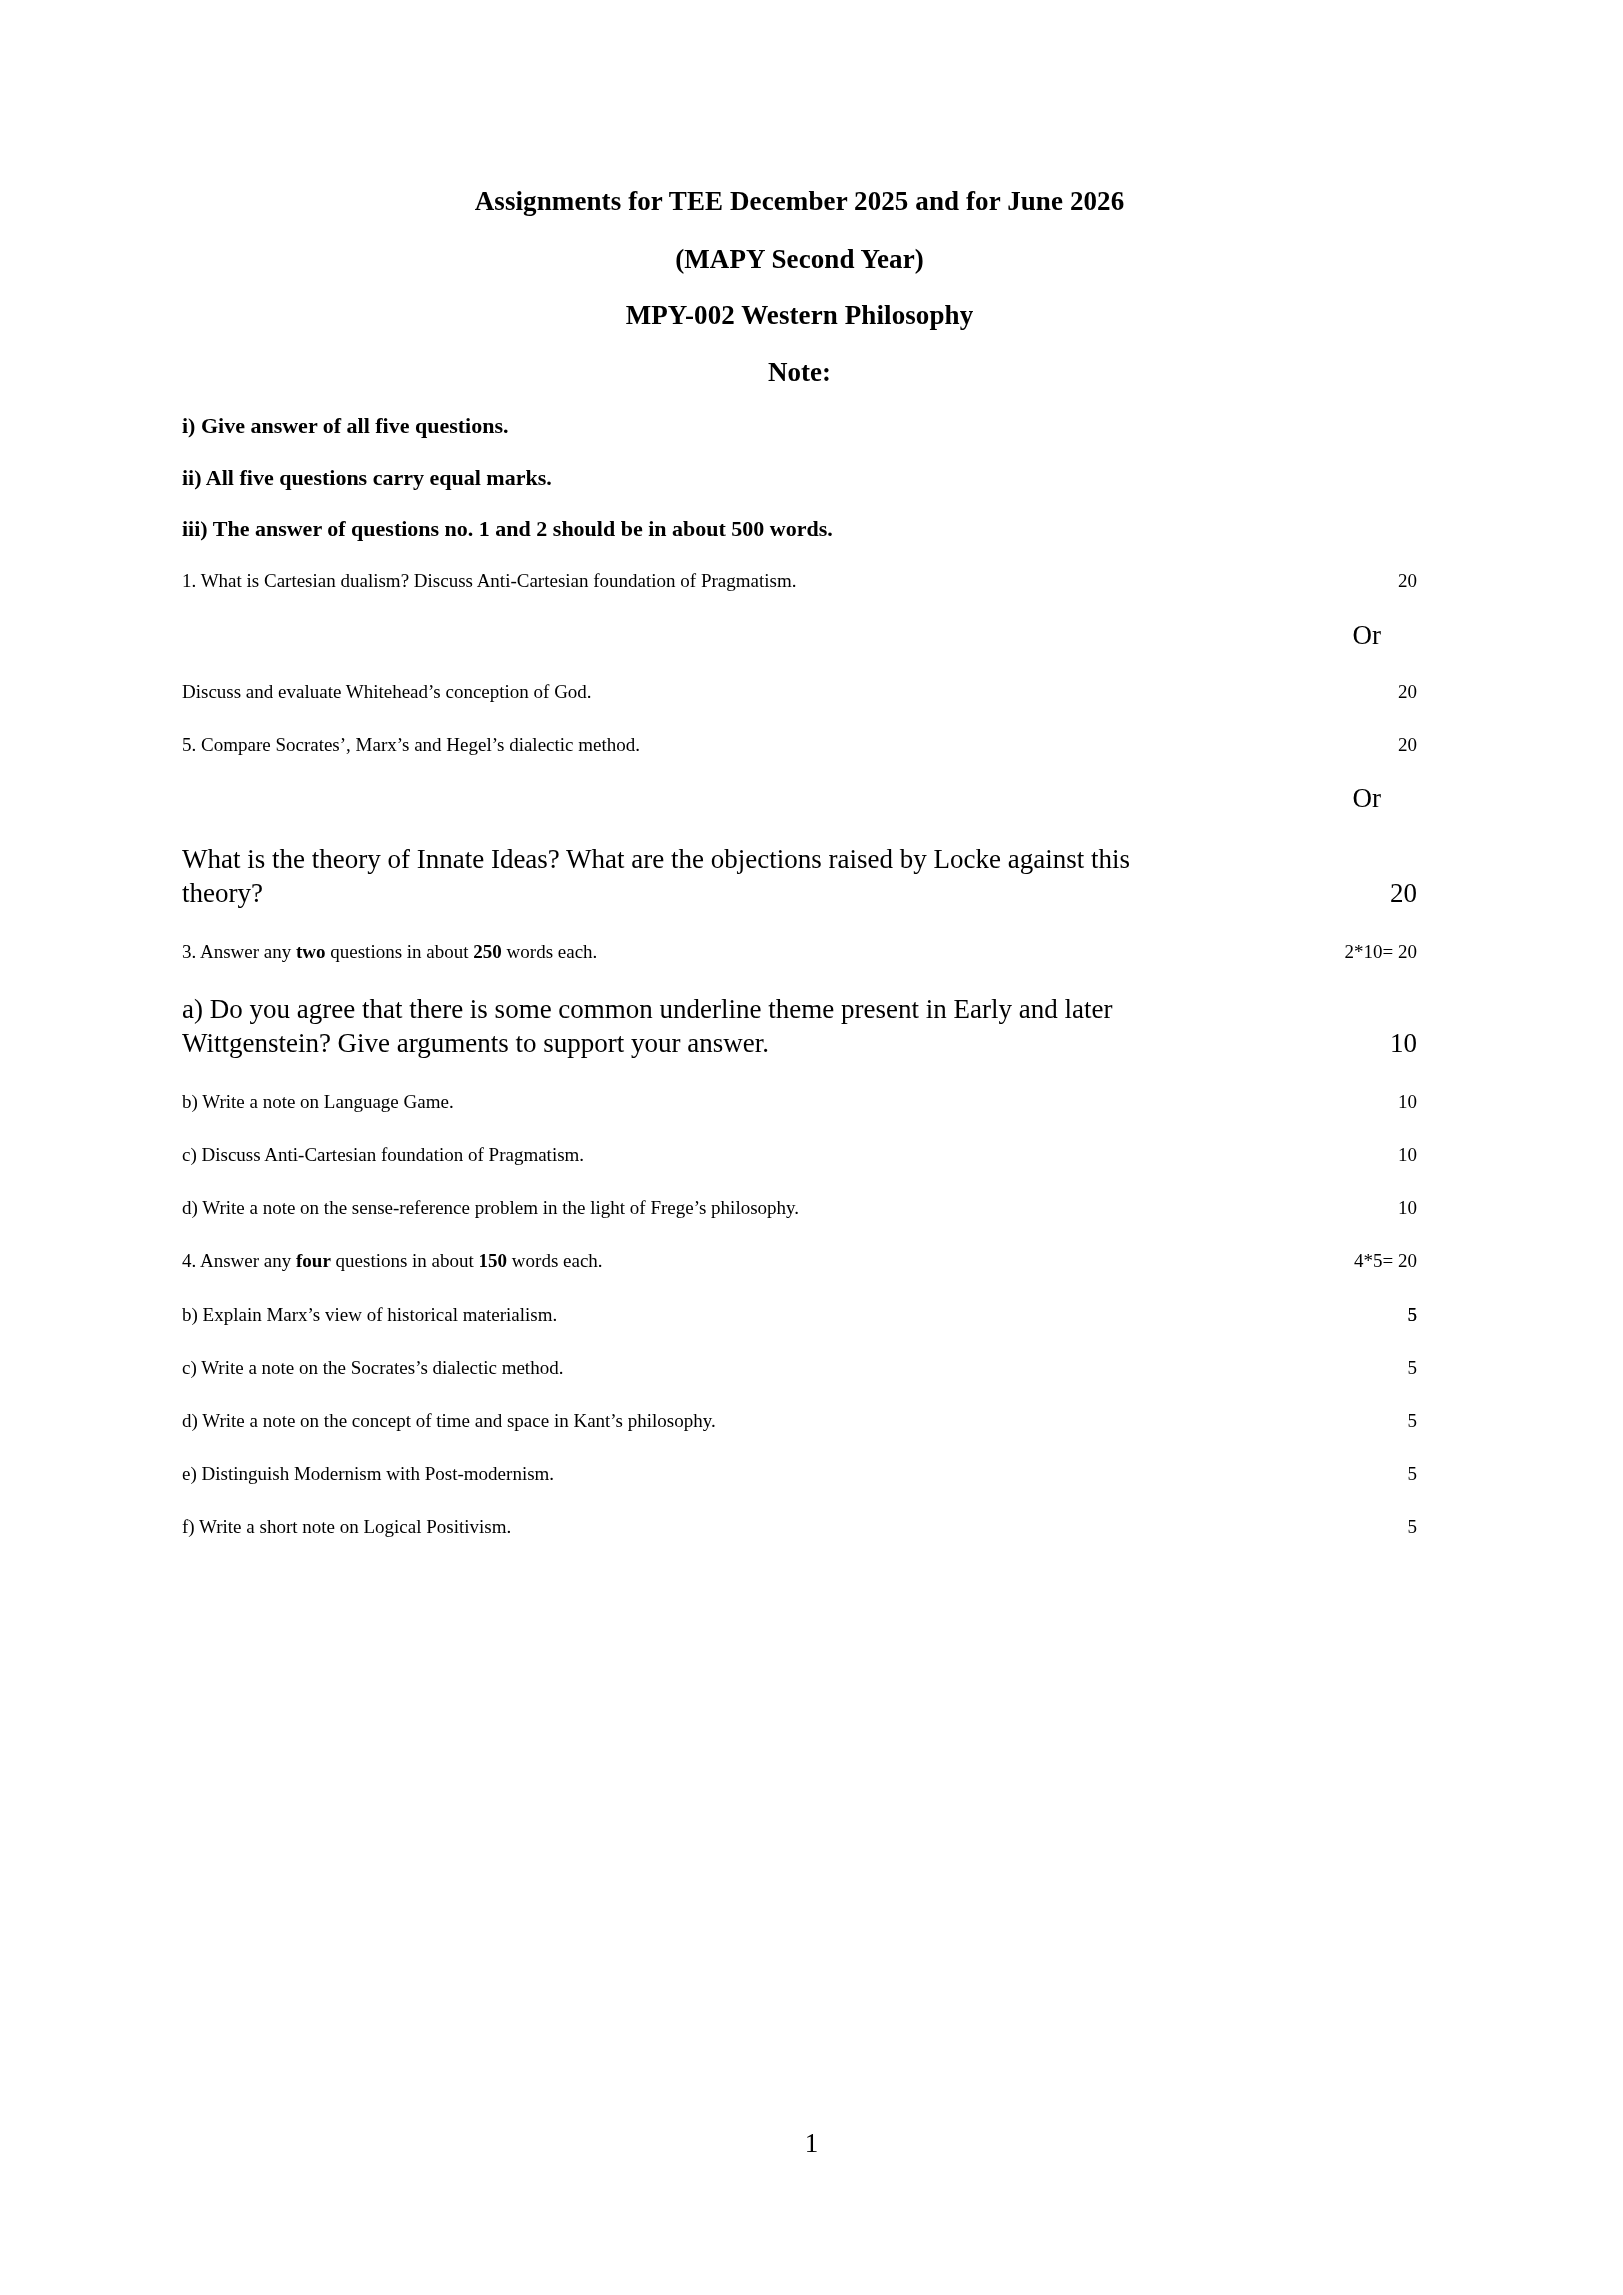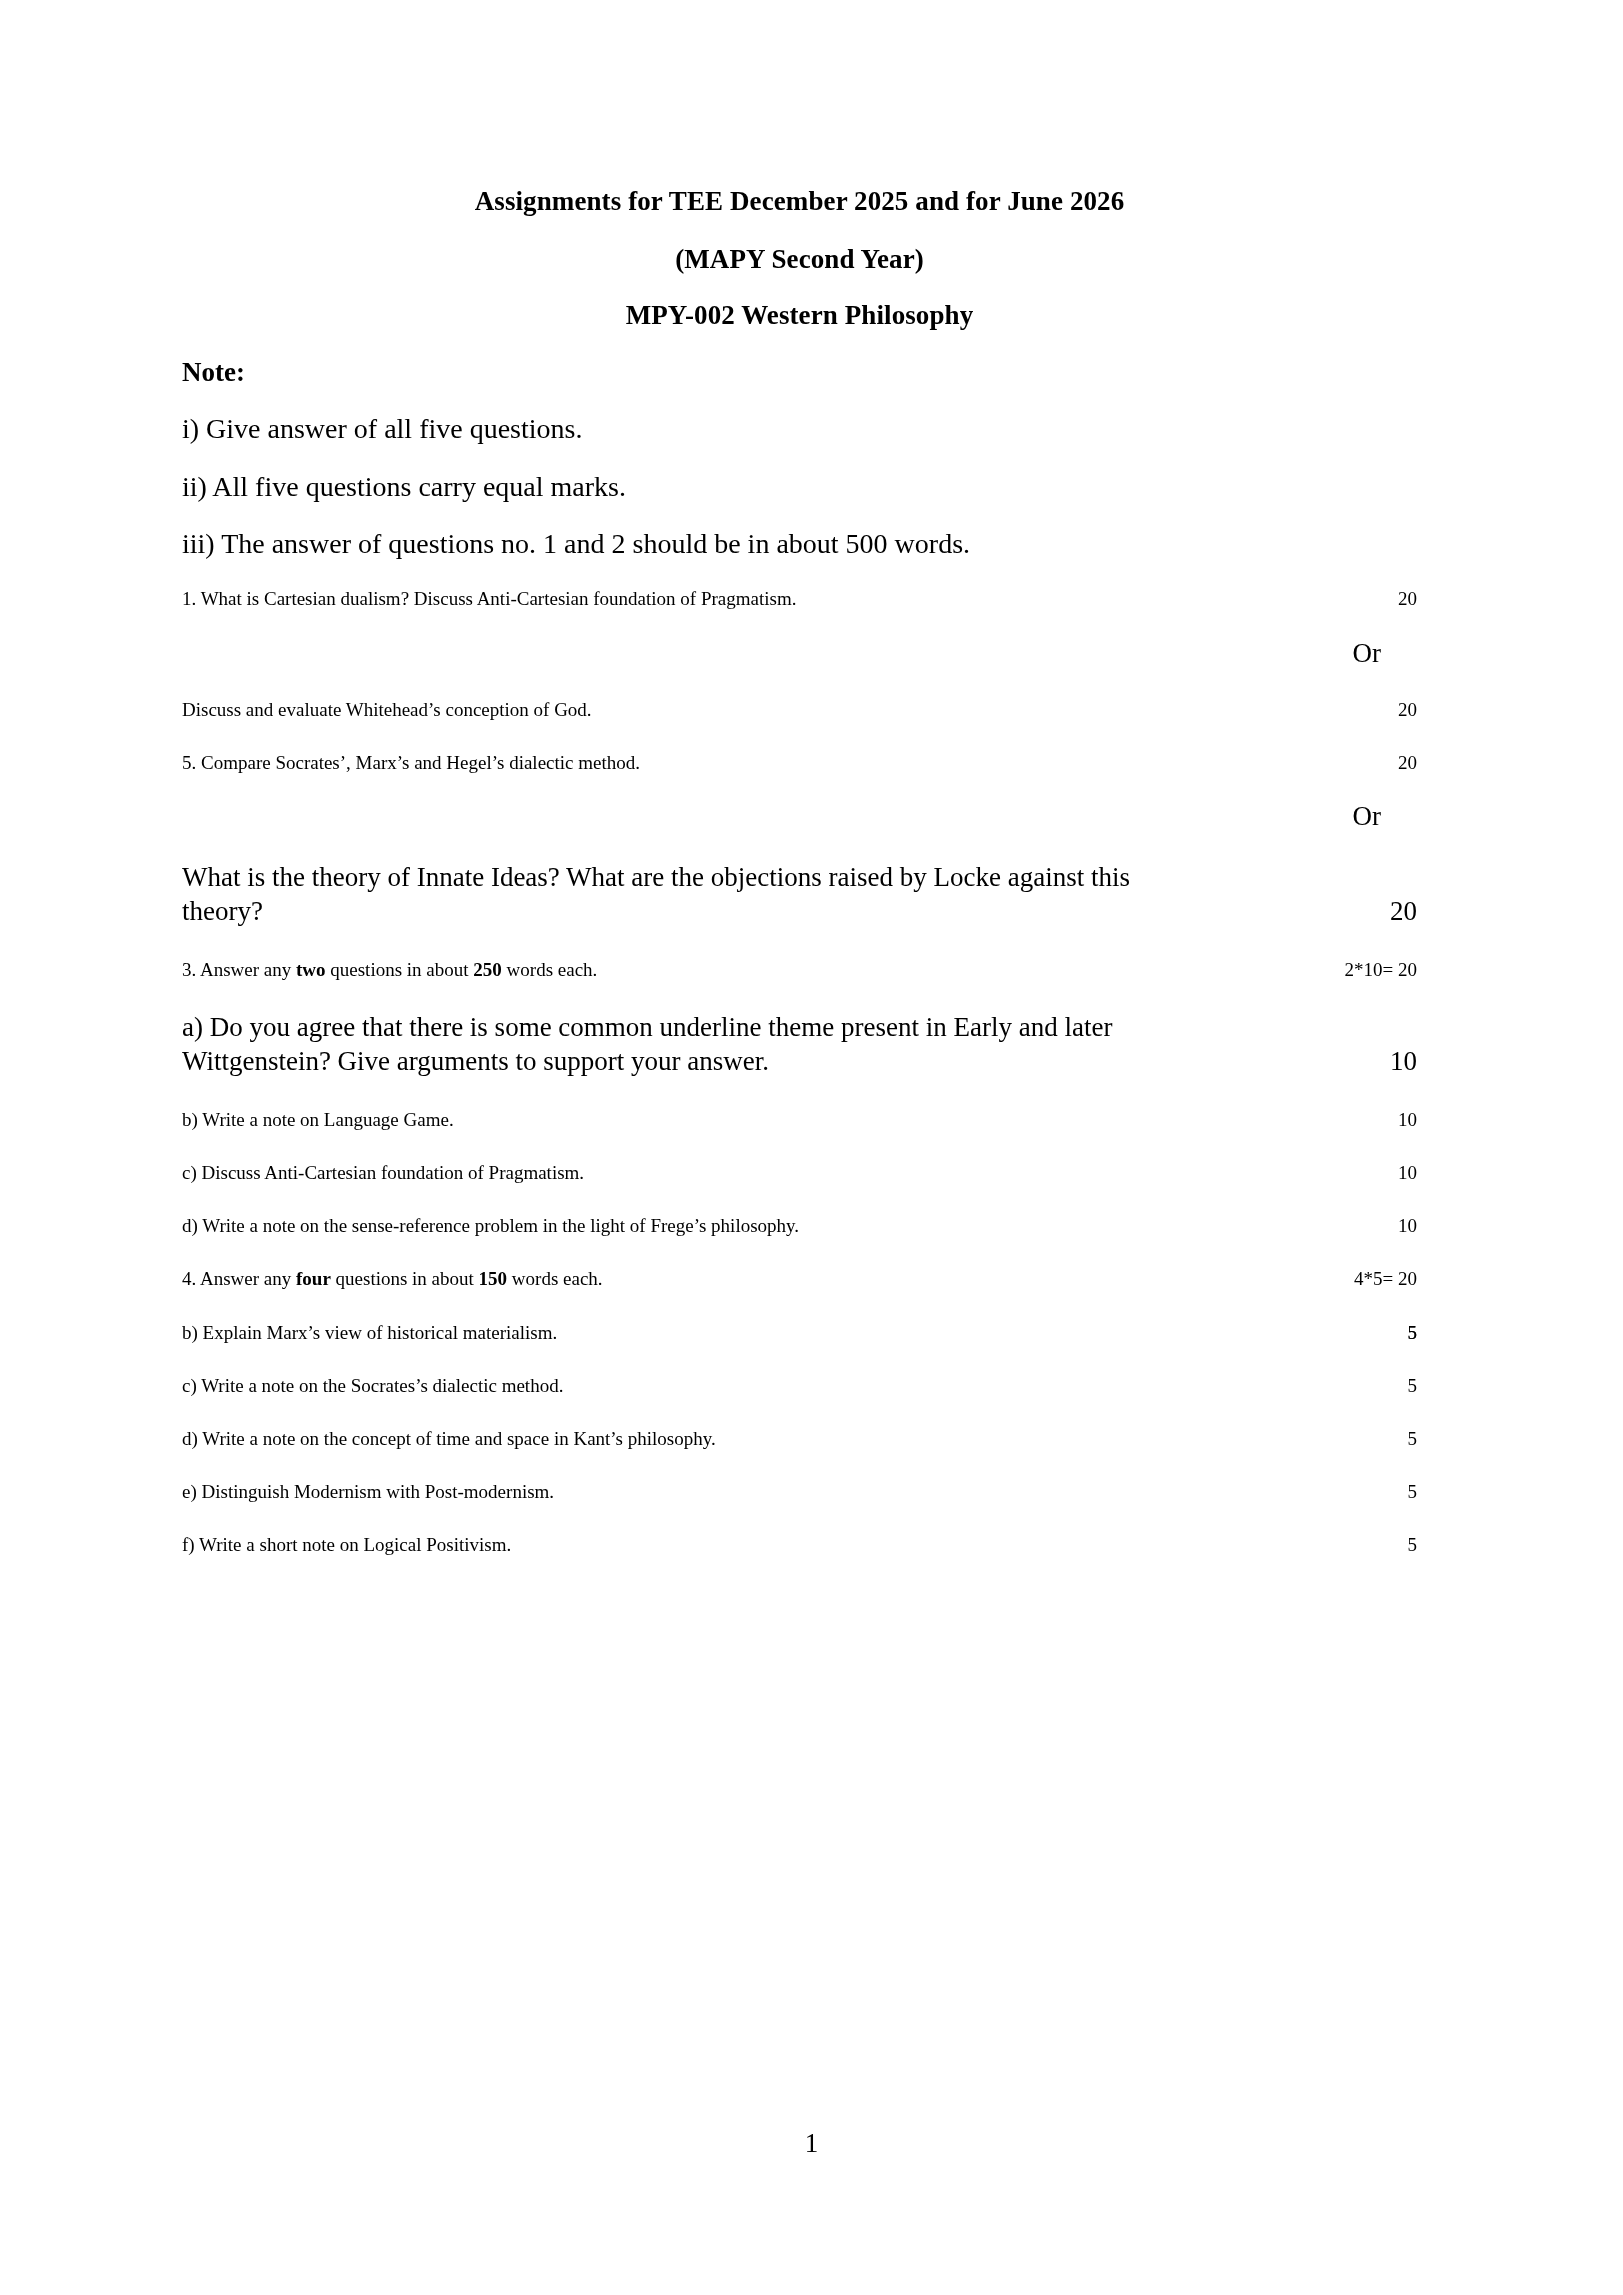--- a/index.html
+++ b/index.html
@@ -30,24 +30,25 @@
     line-height: 1.0;
     margin: 0 0 29.4px 0;
     letter-spacing: 0.1px;
   }
   .heading.h-first { margin-bottom: 31px; }
   .note-label {
     font-weight: bold;
     font-size: 27px;
     margin: 18.3px 0 0 0;
     line-height: 1.0;
+    text-align: center;
   }
   .note-item {
-    font-weight: normal;
-    font-size: 28px;
+    font-weight: bold;
+    font-size: 22px;
     margin: 29.4px 0 0 0;
     line-height: 1.0;
   }
   .qline {
     position: relative;
     font-size: 19px;
     margin: 29.4px 0 0 0;
     line-height: 1.25;
     text-align: left;
   }

